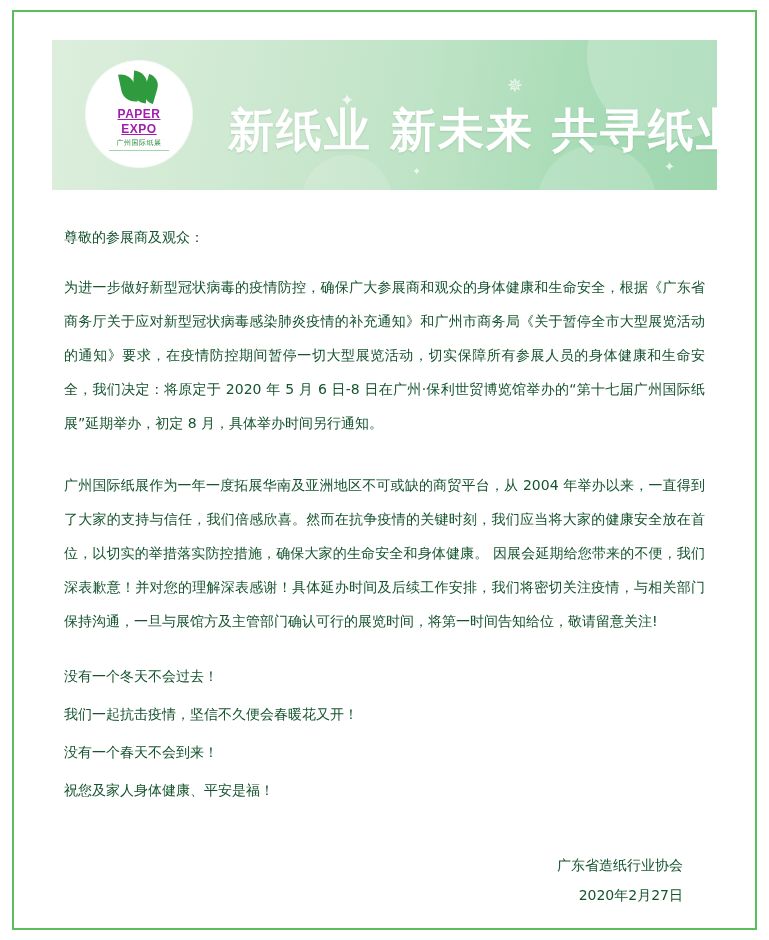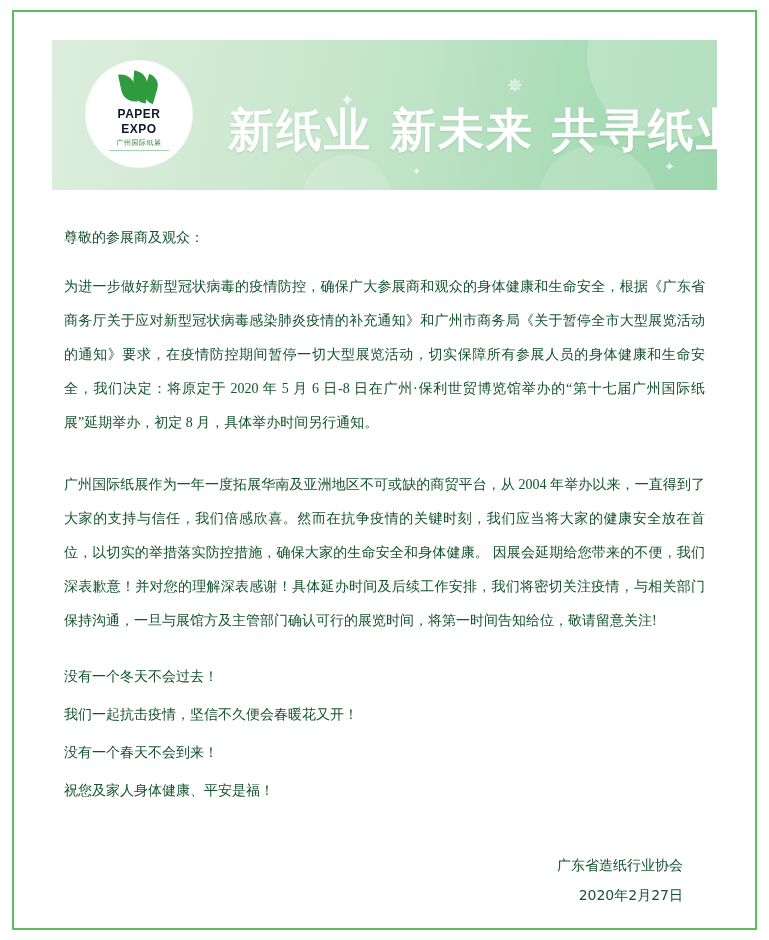--- a/index.html
+++ b/index.html
@@ -94,24 +94,25 @@
     border-radius: 0 22px 0 22px;
   }
   .leaf-a { left: 2px;  top: 2px;  width: 14px; height: 30px; transform: rotate(-12deg); }
   .leaf-b { left: 14px; top: 0px;  width: 14px; height: 32px; background:#4cb050; transform: rotate(4deg); }
   .leaf-c { left: 26px; top: 4px;  width: 12px; height: 28px; background:#7cc576; transform: rotate(16deg); }
   .logo-en {
     margin-top: 3px;
     font-family: "Liberation Sans", sans-serif;
     font-size: 12px;
     font-weight: bold;
-    color: #0f172a;
+    color: #a21caf;
     letter-spacing: 0.5px;
     line-height: 12px;
     text-align: center;
+    text-decoration: underline;
   }
   .logo-cn {
     margin-top: 3px;
     font-size: 7px;
     color: #2c8b3b;
     letter-spacing: 0.5px;
     background: #ffffff;
   }
   .logo-bar {
     position: absolute;
@@ -142,21 +143,20 @@
     color: #14532d;
     line-height: 34px;
   }
   .salutation {
     margin: 0 0 16px 0;
   }
   .para {
     margin: 0 0 28px 0;
     text-align: justify;
     text-justify: inter-ideograph;
-    font-family: Liberation Serif, serif;
   }
   .para.tight { margin-bottom: 22px; }
   .slogan-block { margin-top: 6px; }
   .slogan {
     margin: 0 0 6px 0;
     line-height: 32px;
   }
   .signature {
     margin-top: 44px;
     text-align: right;

